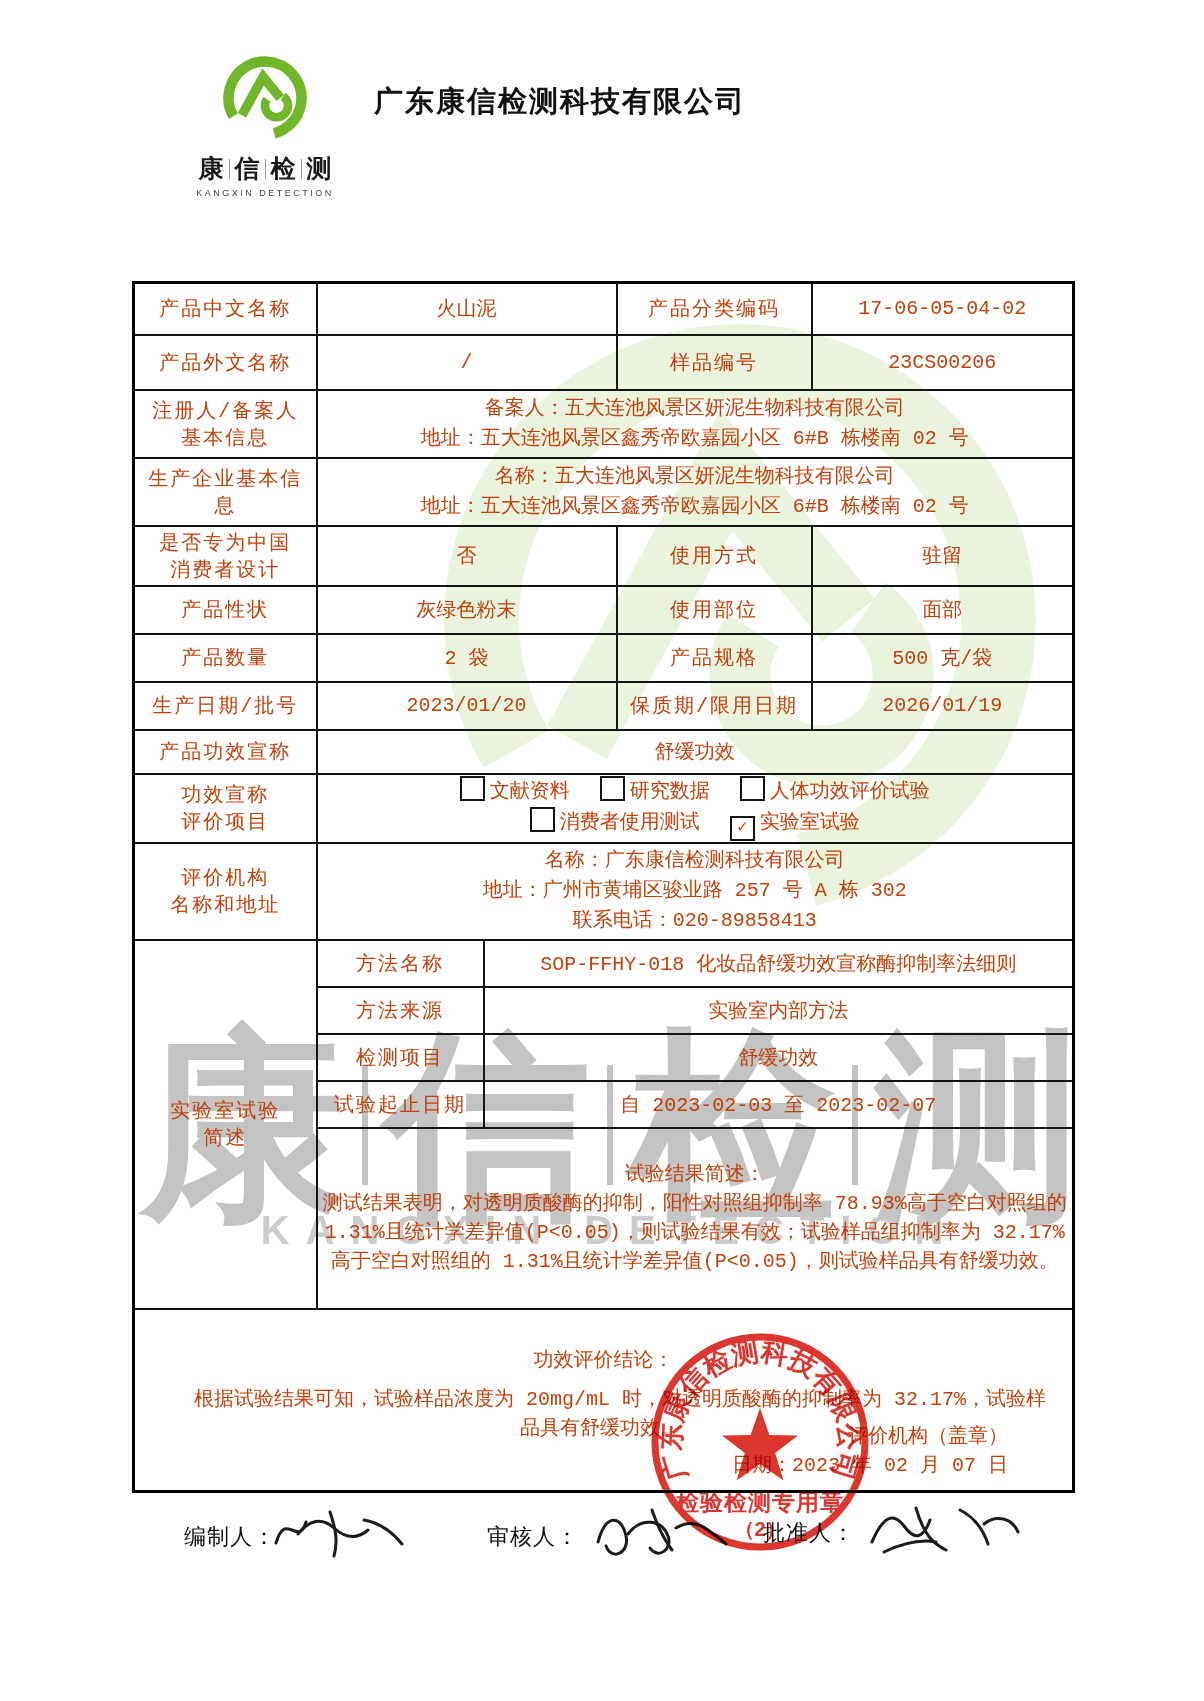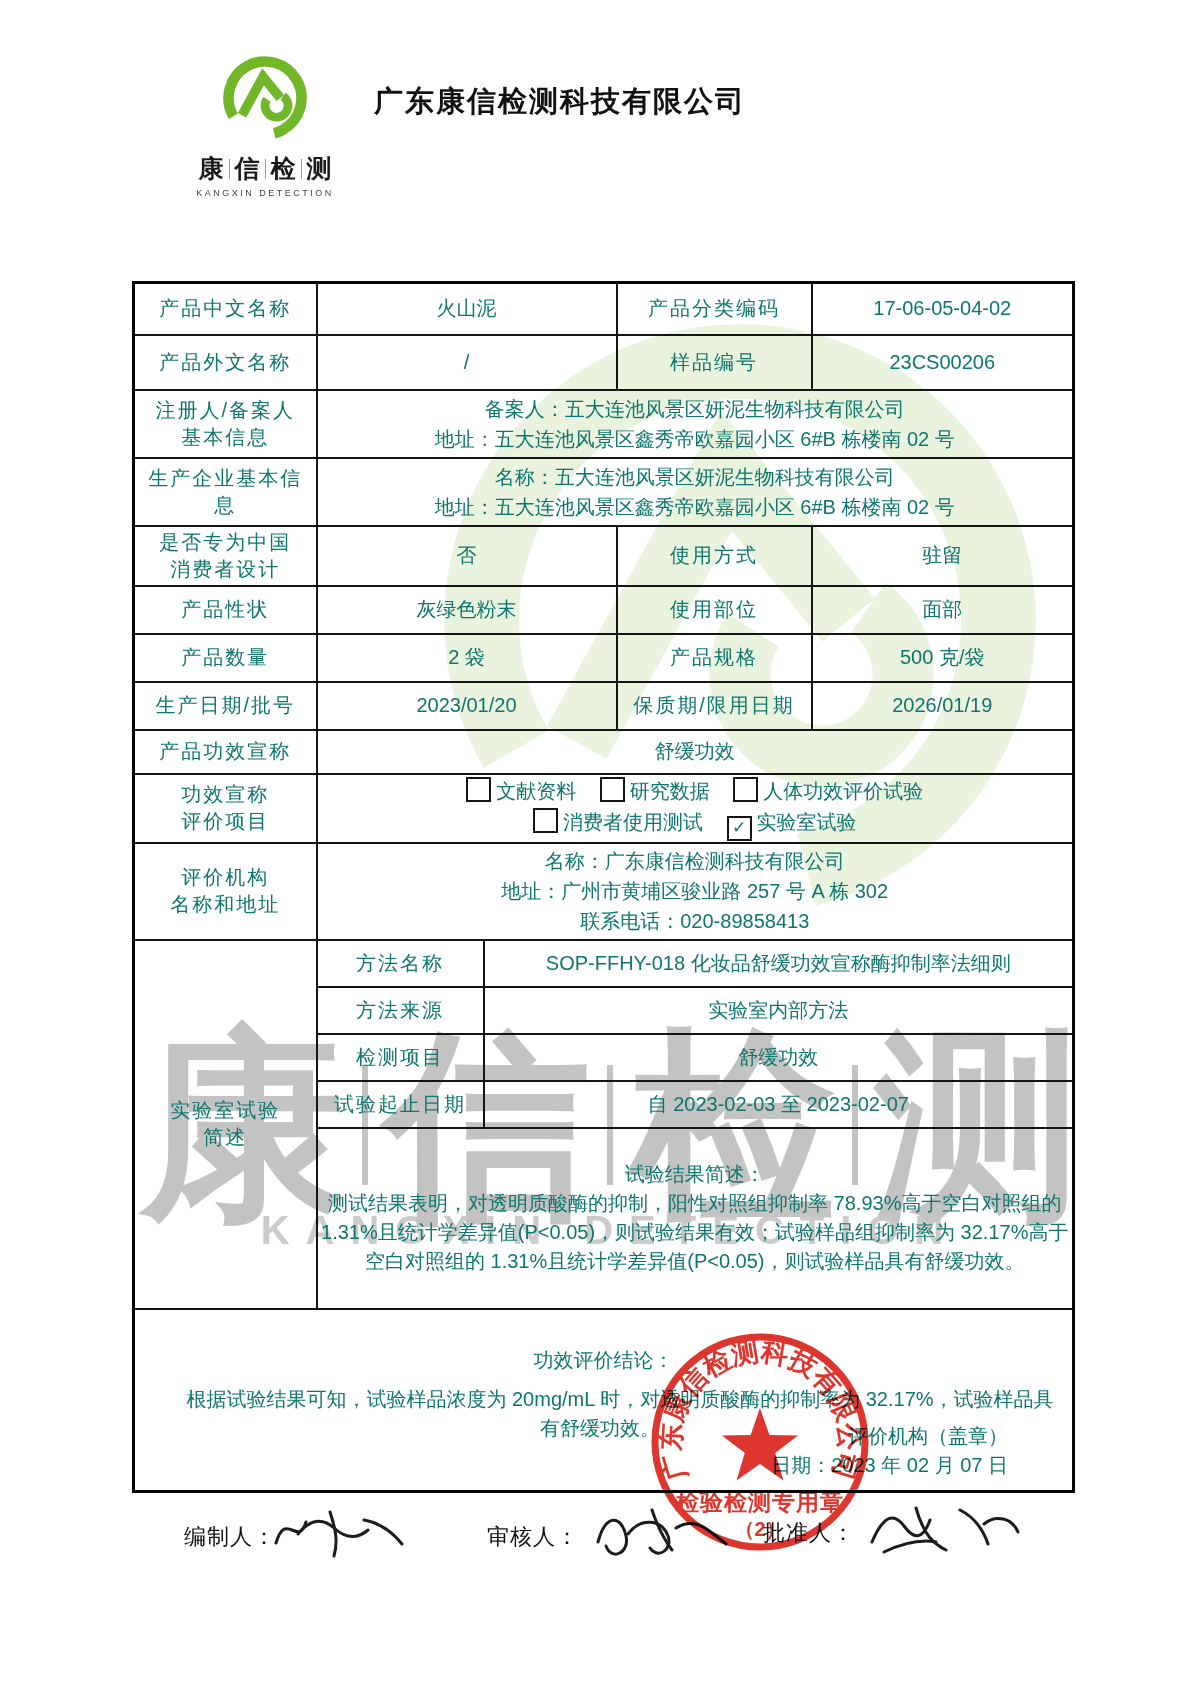--- a/index.html
+++ b/index.html
@@ -29,22 +29,22 @@
   .logo-latin{font-size:9px;letter-spacing:2.5px;color:#444;margin-top:3px;}
   .company{position:absolute;left:330px;top:82px;width:460px;text-align:center;
     font-size:29px;font-weight:700;letter-spacing:2px;z-index:2;}
   .report-no{position:absolute;left:756px;top:136px;width:300px;
     font-size:21px;font-weight:700;z-index:2;}
   .doc-title{position:absolute;left:42px;top:180px;width:1120px;text-align:center;
     font-size:43px;font-weight:700;letter-spacing:3px;z-index:2;}
   
   .tbl-wrap{position:absolute;left:132px;top:281px;z-index:1;}
   table.rpt{border-collapse:collapse;table-layout:fixed;width:940px;background:transparent;}
-  table.rpt td{border:2px solid #141414;padding:0;font-size:20px;color:#0f766e;
-    text-align:center;vertical-align:middle;overflow:hidden;}
+  table.rpt td{border:2px solid #141414;padding:0;font-size:20px;color:#c2410c;
+    text-align:center;vertical-align:middle;overflow:hidden;font-family:Liberation Mono, monospace;}
   table.rpt{border:3px solid #000;}
   td.lbl{letter-spacing:2px;}
   td.left{text-align:left;padding-left:16px;line-height:30px;}
   .cb{display:inline-block;width:21px;height:21px;border:2px solid #141414;
     margin-right:5px;vertical-align:-4px;text-align:center;line-height:19px;
     font-size:17px;font-weight:700;}
   .cb-item{margin:8px 9px;white-space:nowrap;}
   .cb-line{line-height:31px;}
   .summary-cell{text-align:left;vertical-align:top;padding:24px 18px 0 18px;line-height:29px;}
   .concl-cell{position:relative;text-align:left;vertical-align:top;

